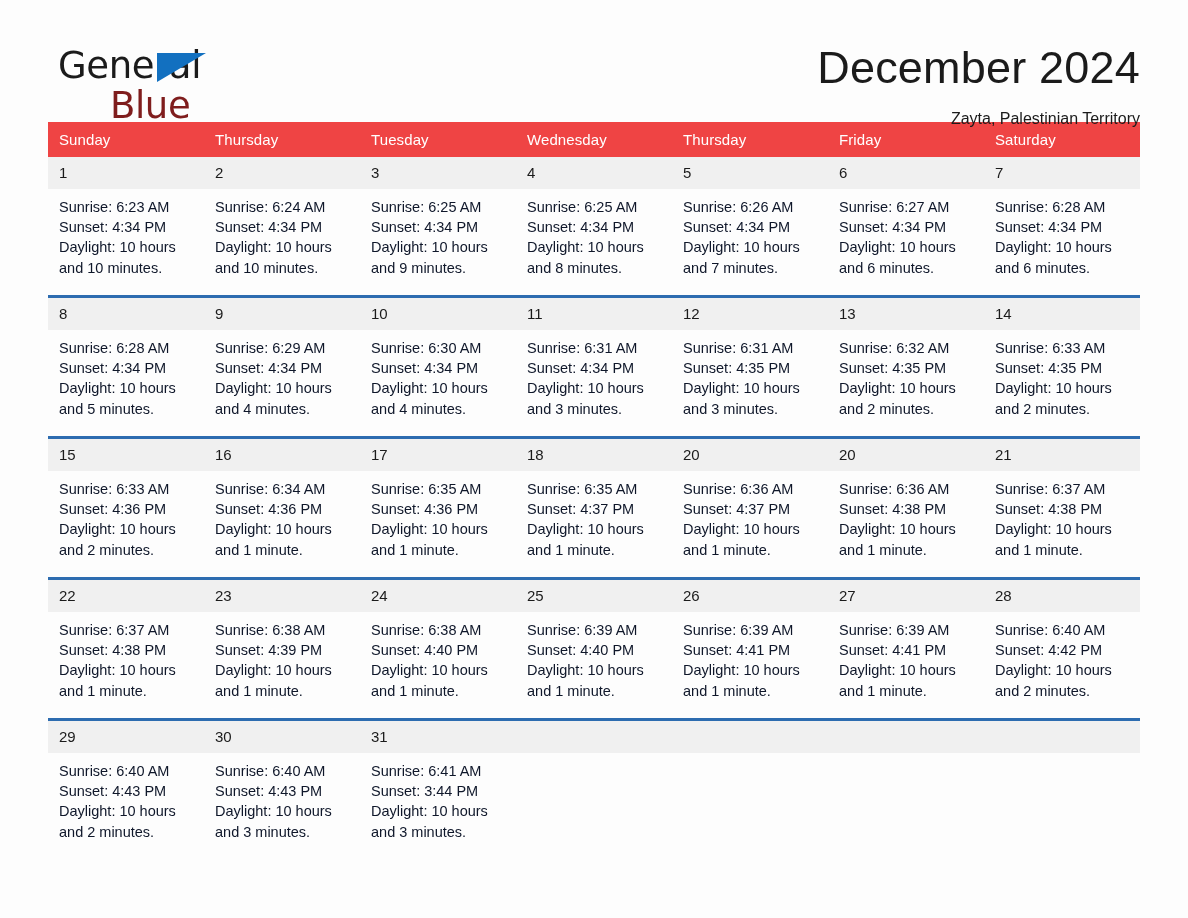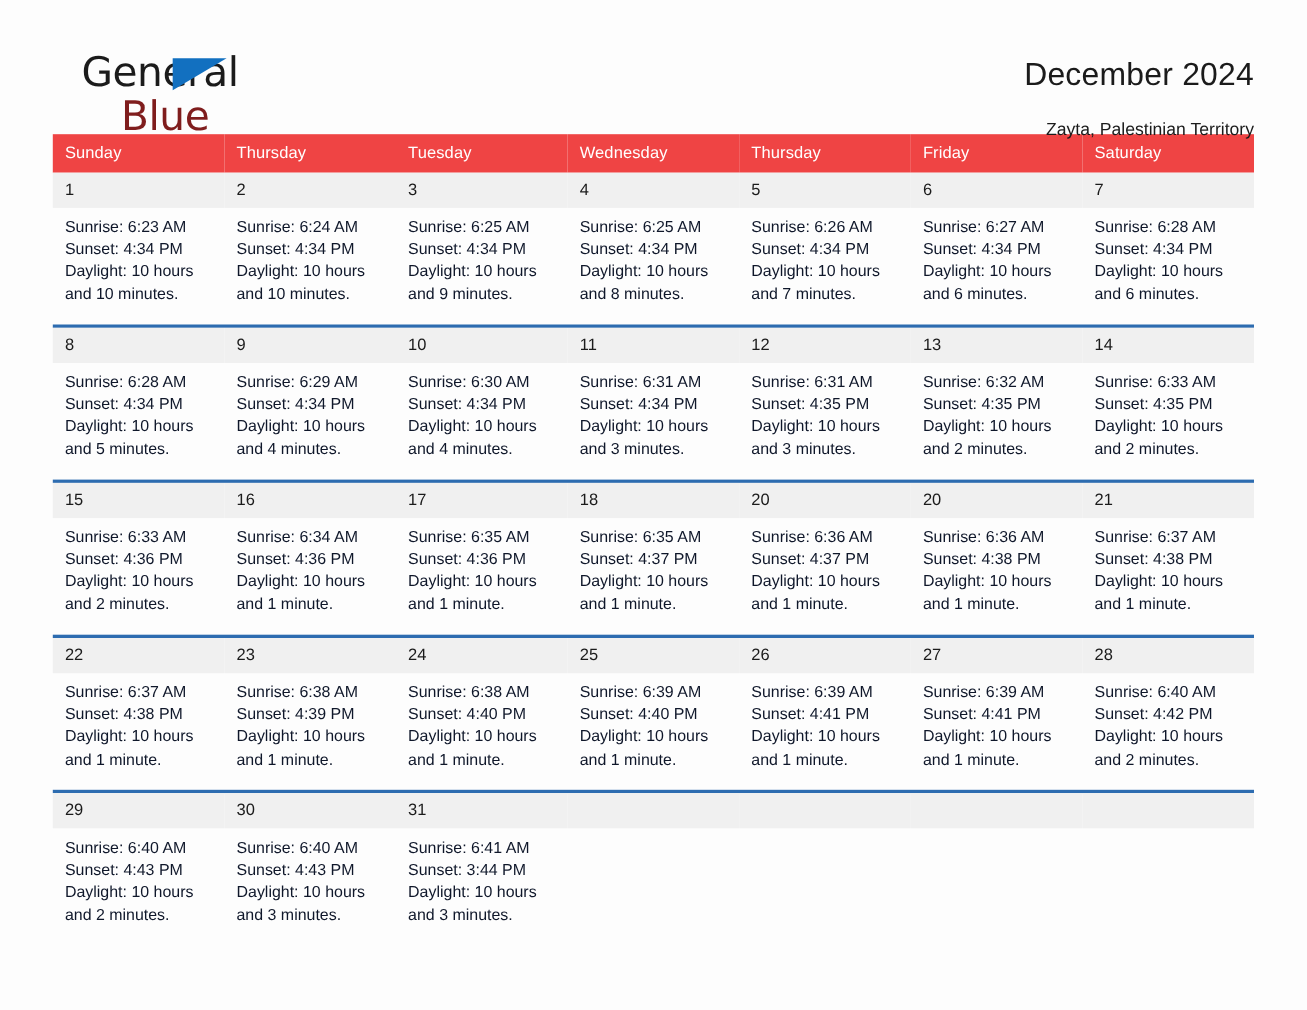--- a/index.html
+++ b/index.html
@@ -29,21 +29,21 @@
   }
   .logo {
     position: absolute;
     left: 10px;
     top: 46px;
     width: 250px;
     height: 66px;
   }
   .logo-general {
     position: absolute;
-    left: 16px;
+    left: 0;
     top: 0;
     font-size: 37px;
     line-height: 40px;
     letter-spacing: -0.4px;
     color: #1b1b1b;
     font-family: "DejaVu Sans", sans-serif;
     font-weight: 400;
   }
   .logo-tri {
     position: absolute;
@@ -67,21 +67,21 @@
     font-weight: 400;
   }
 
   .title-block {
     position: absolute;
     right: 0;
     top: 42px;
     text-align: right;
   }
   .month-title {
-    font-size: 29px;
+    font-size: 45px;
     line-height: 52px;
     font-weight: 400;
     color: #1b1b1b;
     letter-spacing: 0.2px;
   }
   .location {
     margin-top: 11px;
     font-size: 16px;
     line-height: 27px;
     font-weight: 400;

